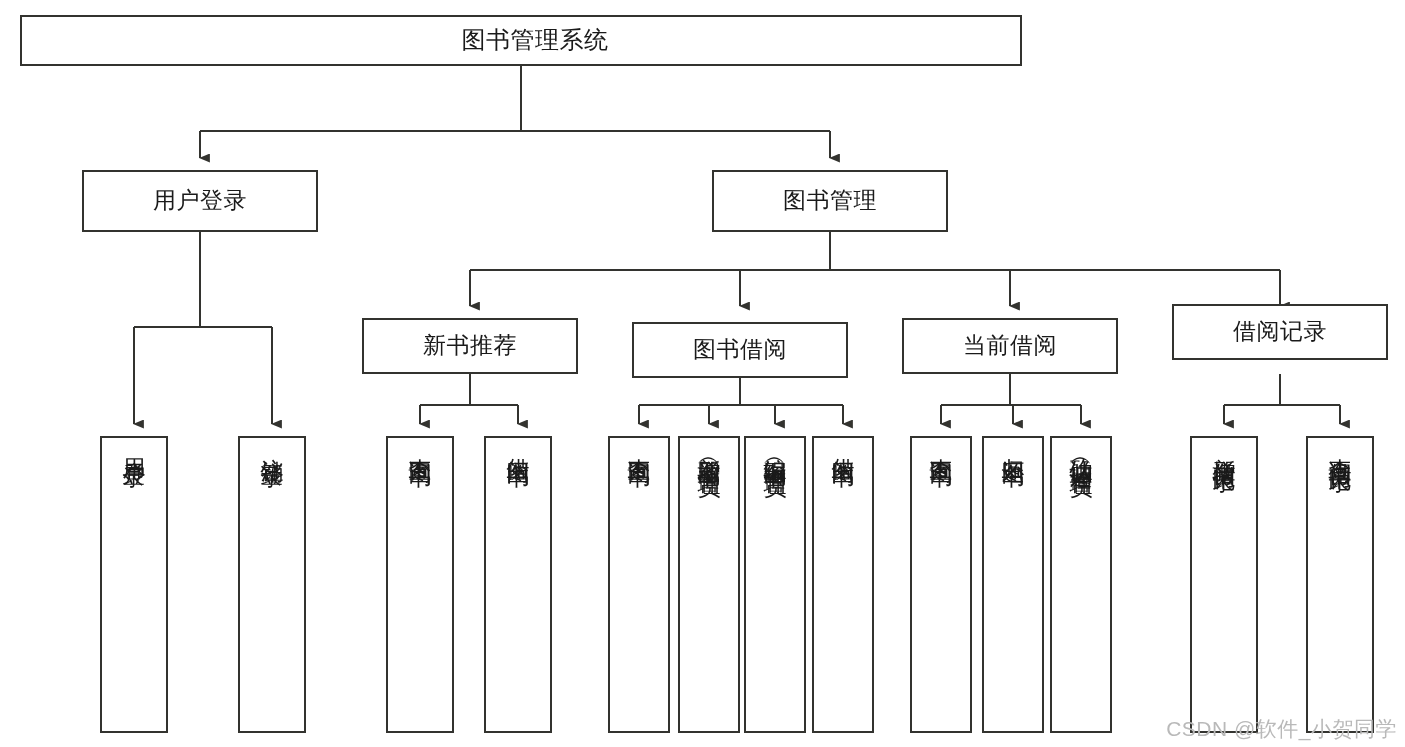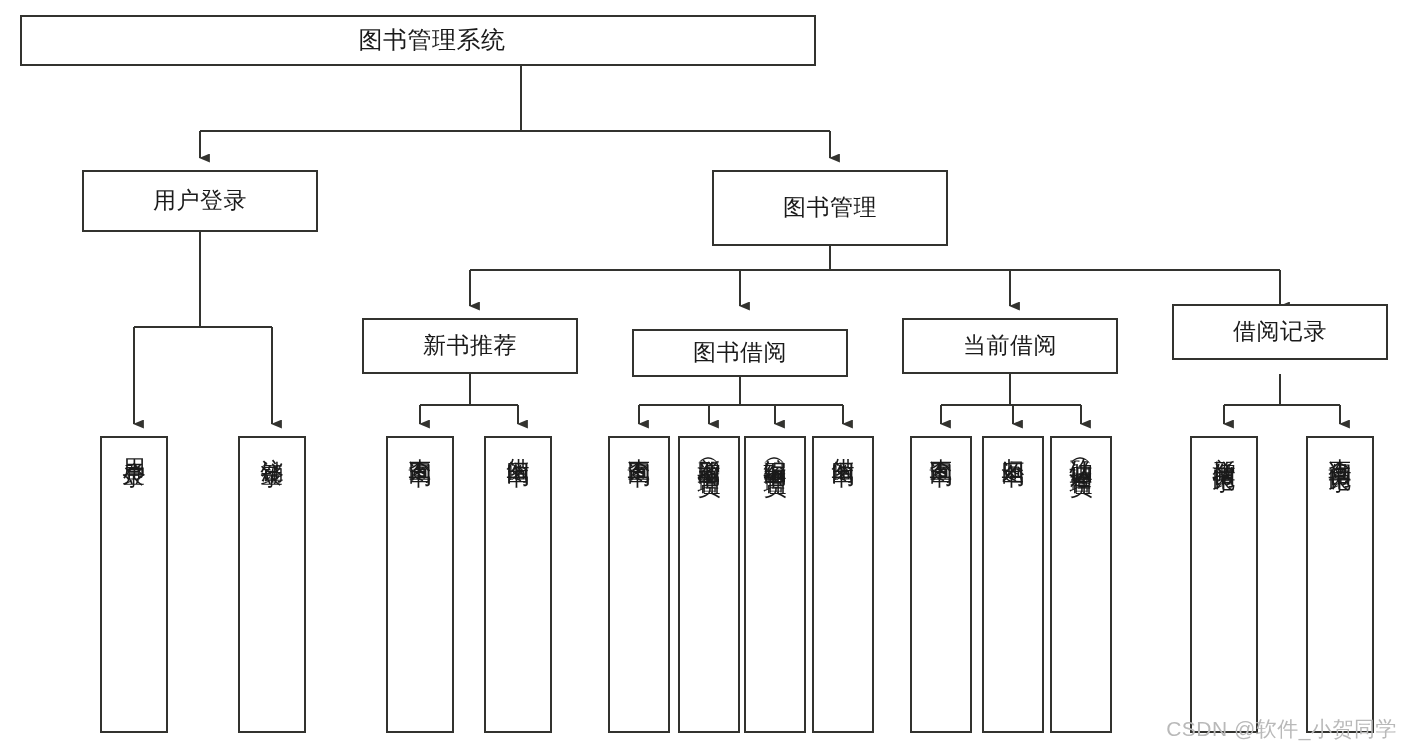--- a/index.html
+++ b/index.html
@@ -122,35 +122,35 @@
       <path d="M 1013 405 L 1013 424" marker-end="url(#arrow)"></path>
       <path d="M 1081 405 L 1081 424" marker-end="url(#arrow)"></path>
 
       <path d="M 1280 374 L 1280 405"></path>
       <path d="M 1224 405 L 1340 405"></path>
       <path d="M 1224 405 L 1224 424" marker-end="url(#arrow)"></path>
       <path d="M 1340 405 L 1340 424" marker-end="url(#arrow)"></path>
     </g>
   </svg>
 
-  <div class="node horizontal root" style="left: 20px; top: 15px; width: 796px; height: 51px; padding-left: 28px;">
+  <div class="node horizontal root" style="left: 20px; top: 15px; width: 1002px; height: 51px; padding-left: 28px;">
     <span class="node-label">图书管理系统</span>
   </div>
 
   <div class="node horizontal" style="left: 82px; top: 170px; width: 236px; height: 62px;">
     <span class="node-label">用户登录</span>
   </div>
-  <div class="node horizontal" style="left: 712px; top: 170px; width: 236px; height: 76px;">
+  <div class="node horizontal" style="left: 712px; top: 170px; width: 236px; height: 62px;">
     <span class="node-label">图书管理</span>
   </div>
 
   <div class="node horizontal" style="left: 362px; top: 318px; width: 216px; height: 56px;">
     <span class="node-label">新书推荐</span>
   </div>
-  <div class="node horizontal" style="left: 632px; top: 329px; width: 216px; height: 48px;">
+  <div class="node horizontal" style="left: 632px; top: 322px; width: 216px; height: 56px;">
     <span class="node-label">图书借阅</span>
   </div>
   <div class="node horizontal" style="left: 902px; top: 318px; width: 216px; height: 56px; font-family: Liberation Serif, serif;">
     <span class="node-label">当前借阅</span>
   </div>
   <div class="node horizontal" style="left: 1172px; top: 304px; width: 216px; height: 56px;">
     <span class="node-label">借阅记录</span>
   </div>
 
   <div class="node vertical" style="left: 100px; top: 436px; width: 68px; height: 297px;">

